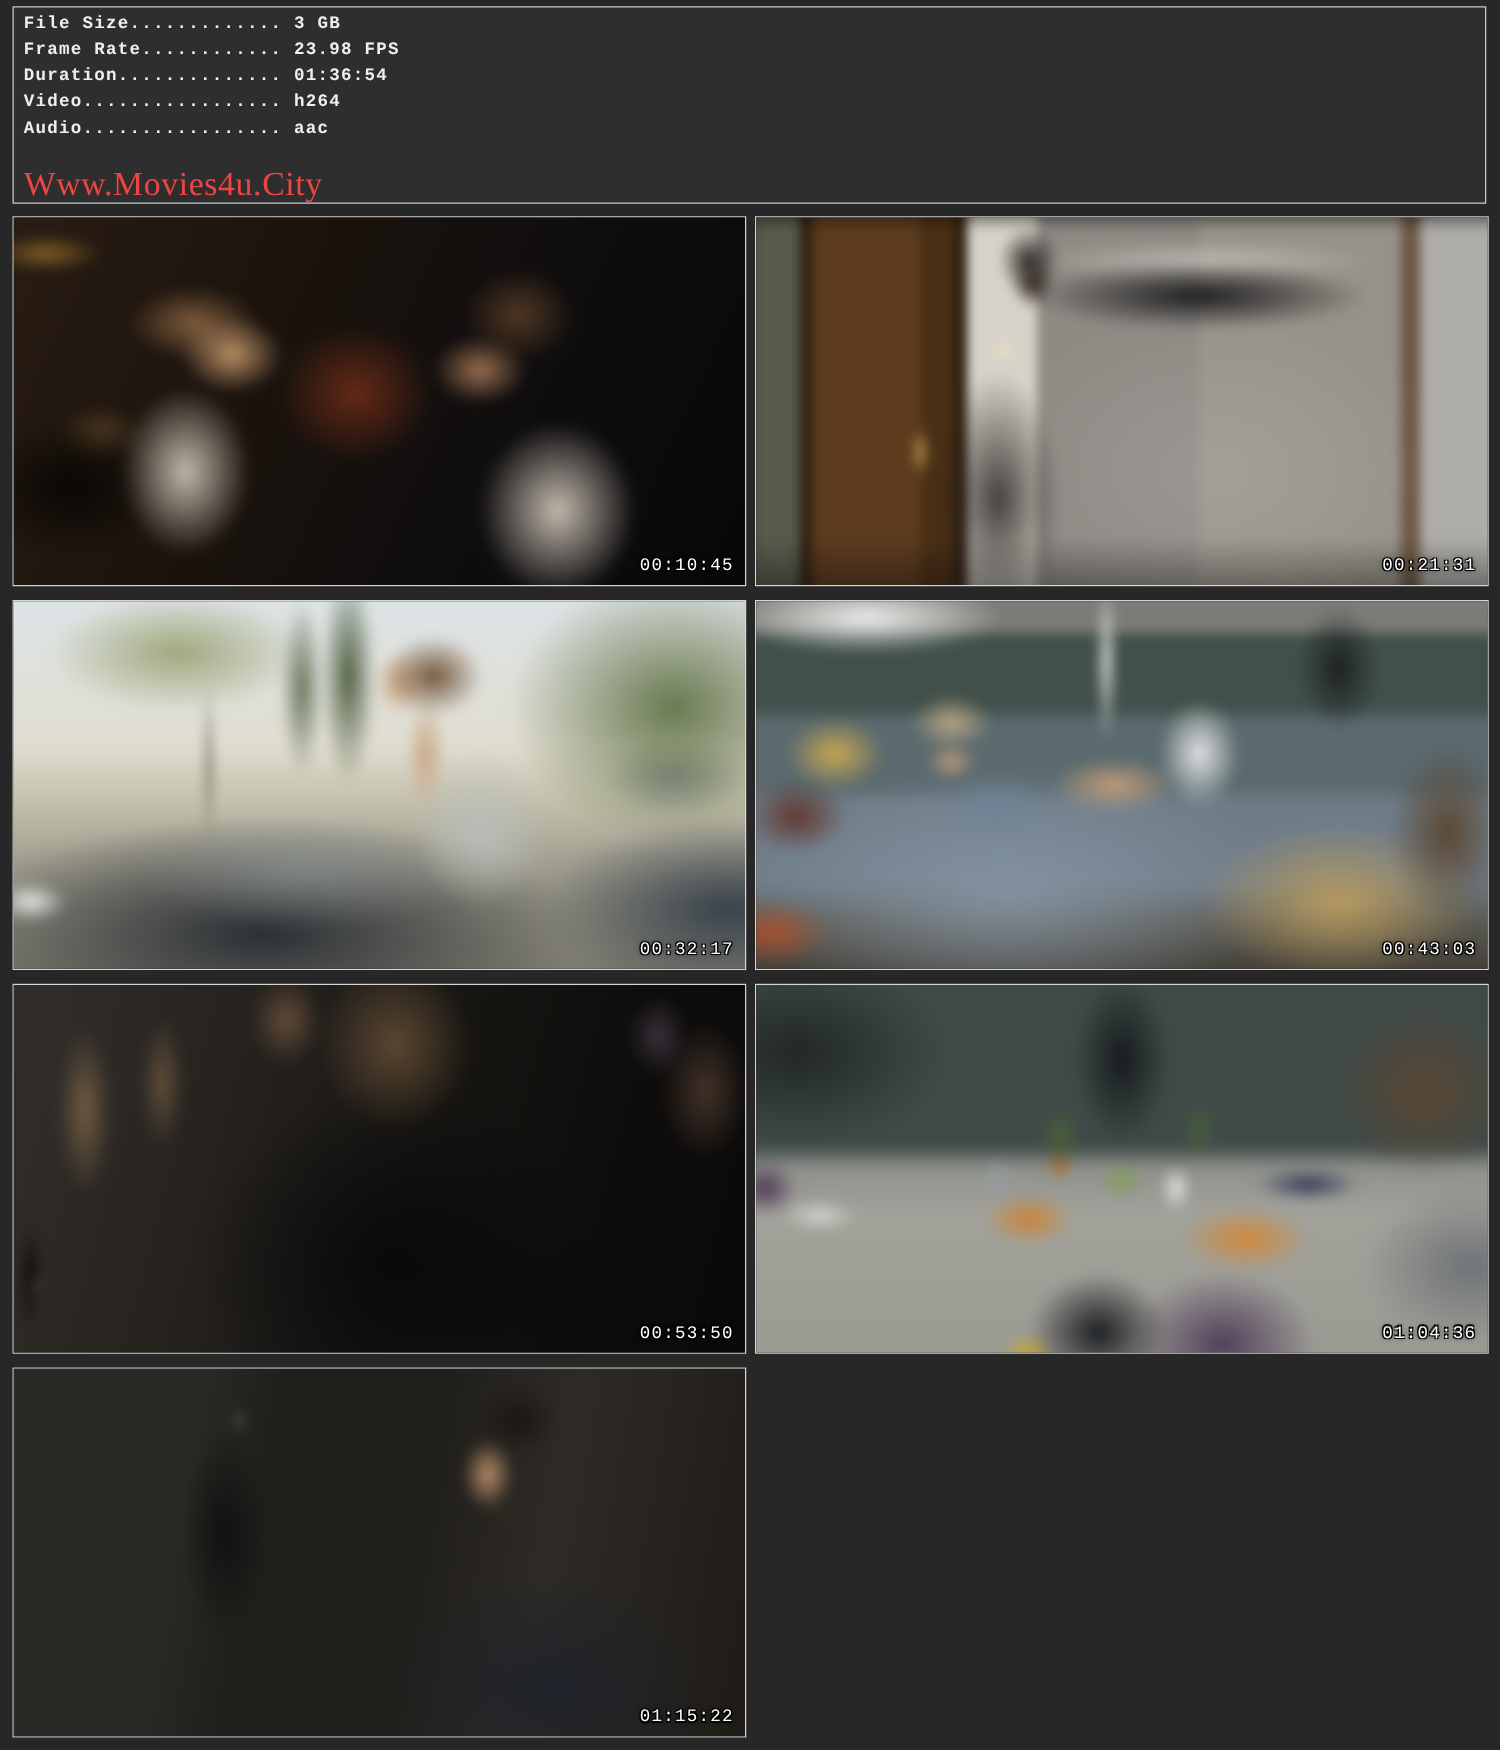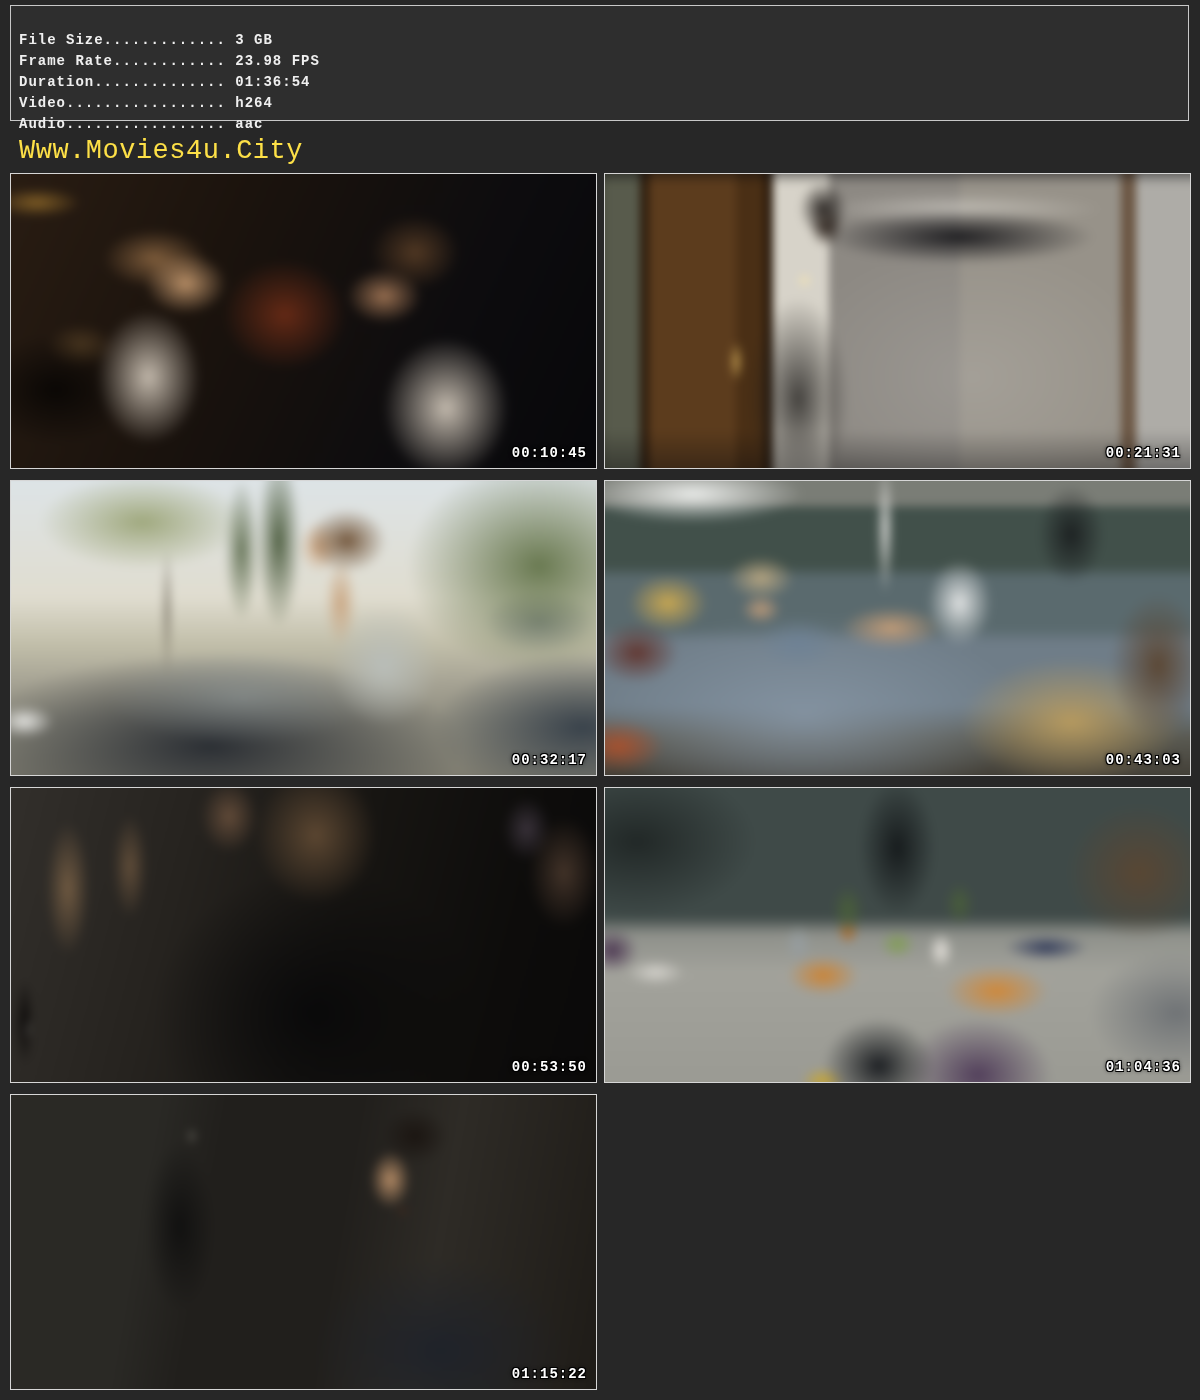--- a/index.html
+++ b/index.html
@@ -1,33 +1,33 @@
 <!DOCTYPE html>
 <html><head>
 <meta charset="utf-8">
 <style>
   html,body{margin:0;padding:0;background:#1f1f1f;}
   .page{position:relative;width:1200px;height:1400px;background:#272727;overflow:hidden;
         font-family:"Liberation Mono","DejaVu Sans Mono",monospace;}
 
   
-  .info-box{position:absolute;left:10px;top:5px;width:1179px;height:116px;box-sizing:border-box;
-            background:#2e2e2e;border:1px solid #c8c8c8;padding:24px 8px 0 8px;}
+  .info-box{position:absolute;left:10px;top:5px;width:1179px;height:158px;box-sizing:border-box;
+            background:#2e2e2e;border:1px solid #c8c8c8;padding:3px 8px 0 8px;}
   .info-line{color:#efefef;font-size:14px;font-weight:bold;letter-spacing:1px;
              line-height:21px;white-space:pre;}
-  .watermark{color:#fde047;font-family:Liberation Mono, monospace;
-             font-size:27px;font-weight:400;line-height:30px;margin-top:1px;letter-spacing:0.5px;}
+  .watermark{color:#ef4444;font-family:Liberation Serif, serif;
+             font-size:27px;font-weight:400;line-height:30px;margin-top:18px;letter-spacing:0.5px;}
 
   
   .grid{position:absolute;left:10px;top:173px;width:1181px;display:grid;
         grid-template-columns:587px 587px;grid-auto-rows:296px;column-gap:7px;row-gap:11px;}
   .cell{position:relative;margin:0;box-sizing:border-box;border:1px solid #d6d6d6;
         overflow:hidden;background:#000;}
   .shot{position:absolute;inset:0;filter:blur(4px);transform:scale(1.06);}
-  .ts{position:absolute;right:9px;bottom:7px;color:#ffffff;font-size:14px;font-weight:bold;
+  .ts{position:absolute;right:9px;bottom:7px;color:#ffffff;font-size:14px;font-weight:normal;
       letter-spacing:1px;text-shadow:1px 1px 0 #000,-1px 1px 0 #000,1px -1px 0 #000,-1px -1px 0 #000,0 0 4px #000;}
 
   
   .s1{background:
     radial-gradient(ellipse 60px 45px at 31% 38%, rgba(201,156,112,.9), transparent 65%),
     radial-gradient(ellipse 70px 40px at 26% 30%, rgba(150,110,70,.8), transparent 70%),
     radial-gradient(ellipse 70px 90px at 25% 68%, rgba(222,212,198,.85), transparent 70%),
     radial-gradient(ellipse 60px 50px at 68% 28%, rgba(84,58,36,.95), transparent 70%),
     radial-gradient(ellipse 55px 40px at 63% 42%, rgba(176,128,92,.85), transparent 65%),
     radial-gradient(ellipse 85px 95px at 73% 78%, rgba(214,204,190,.9), transparent 70%),

